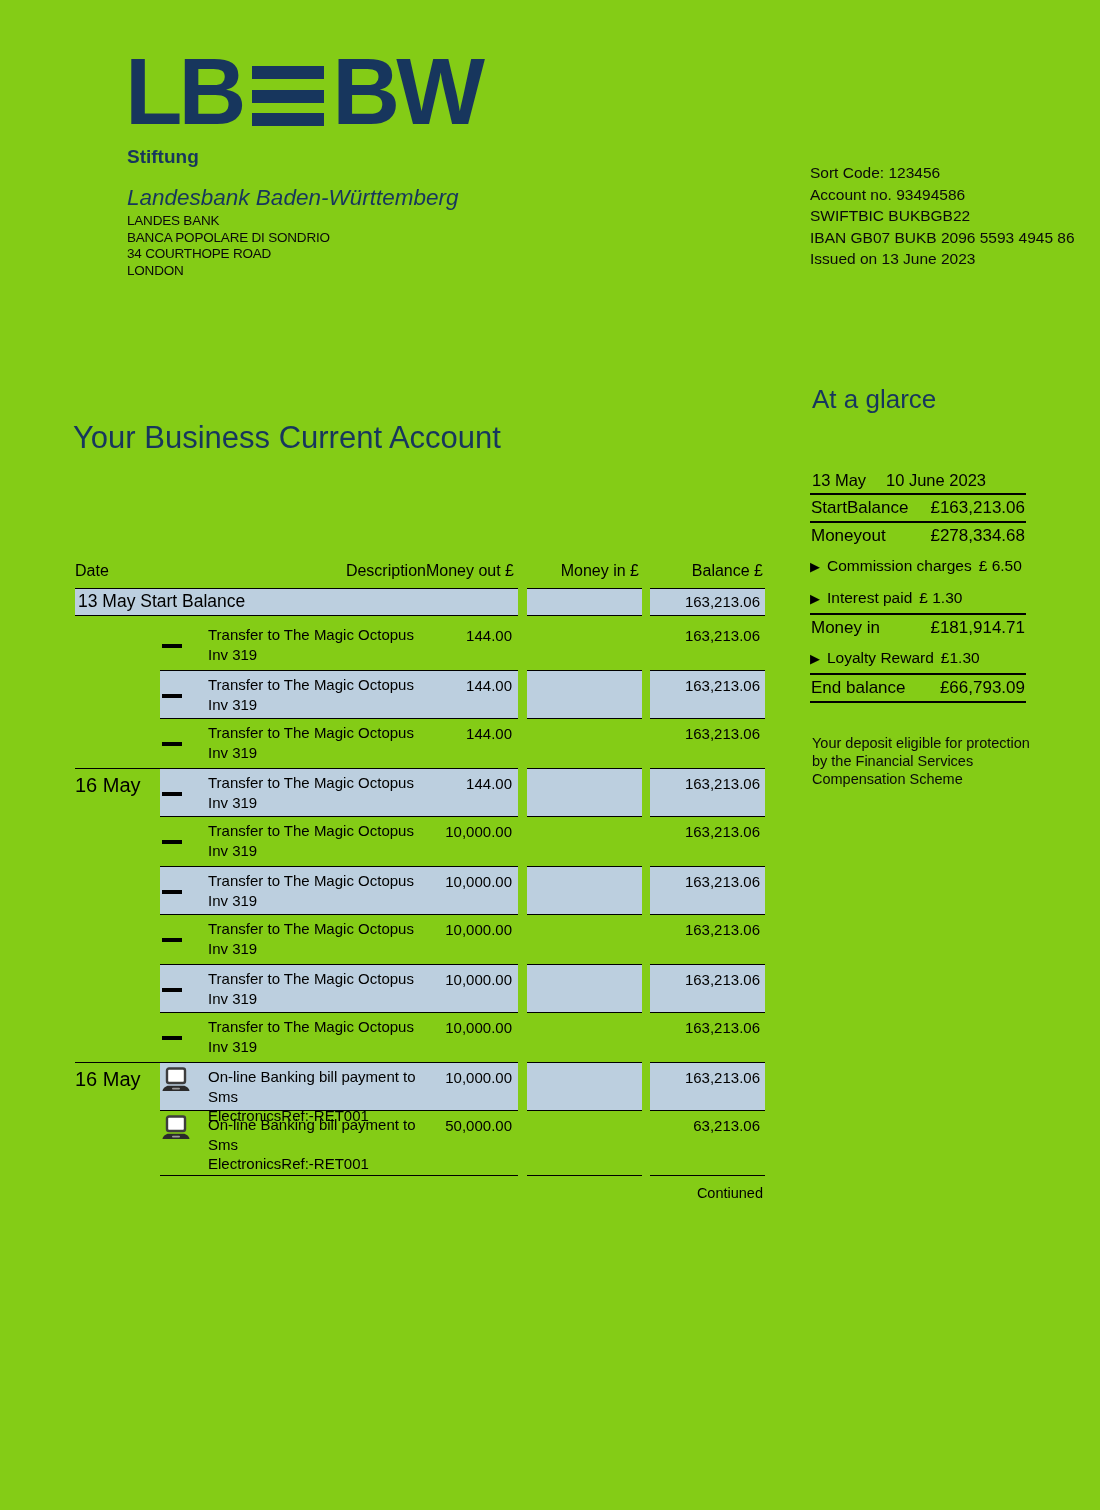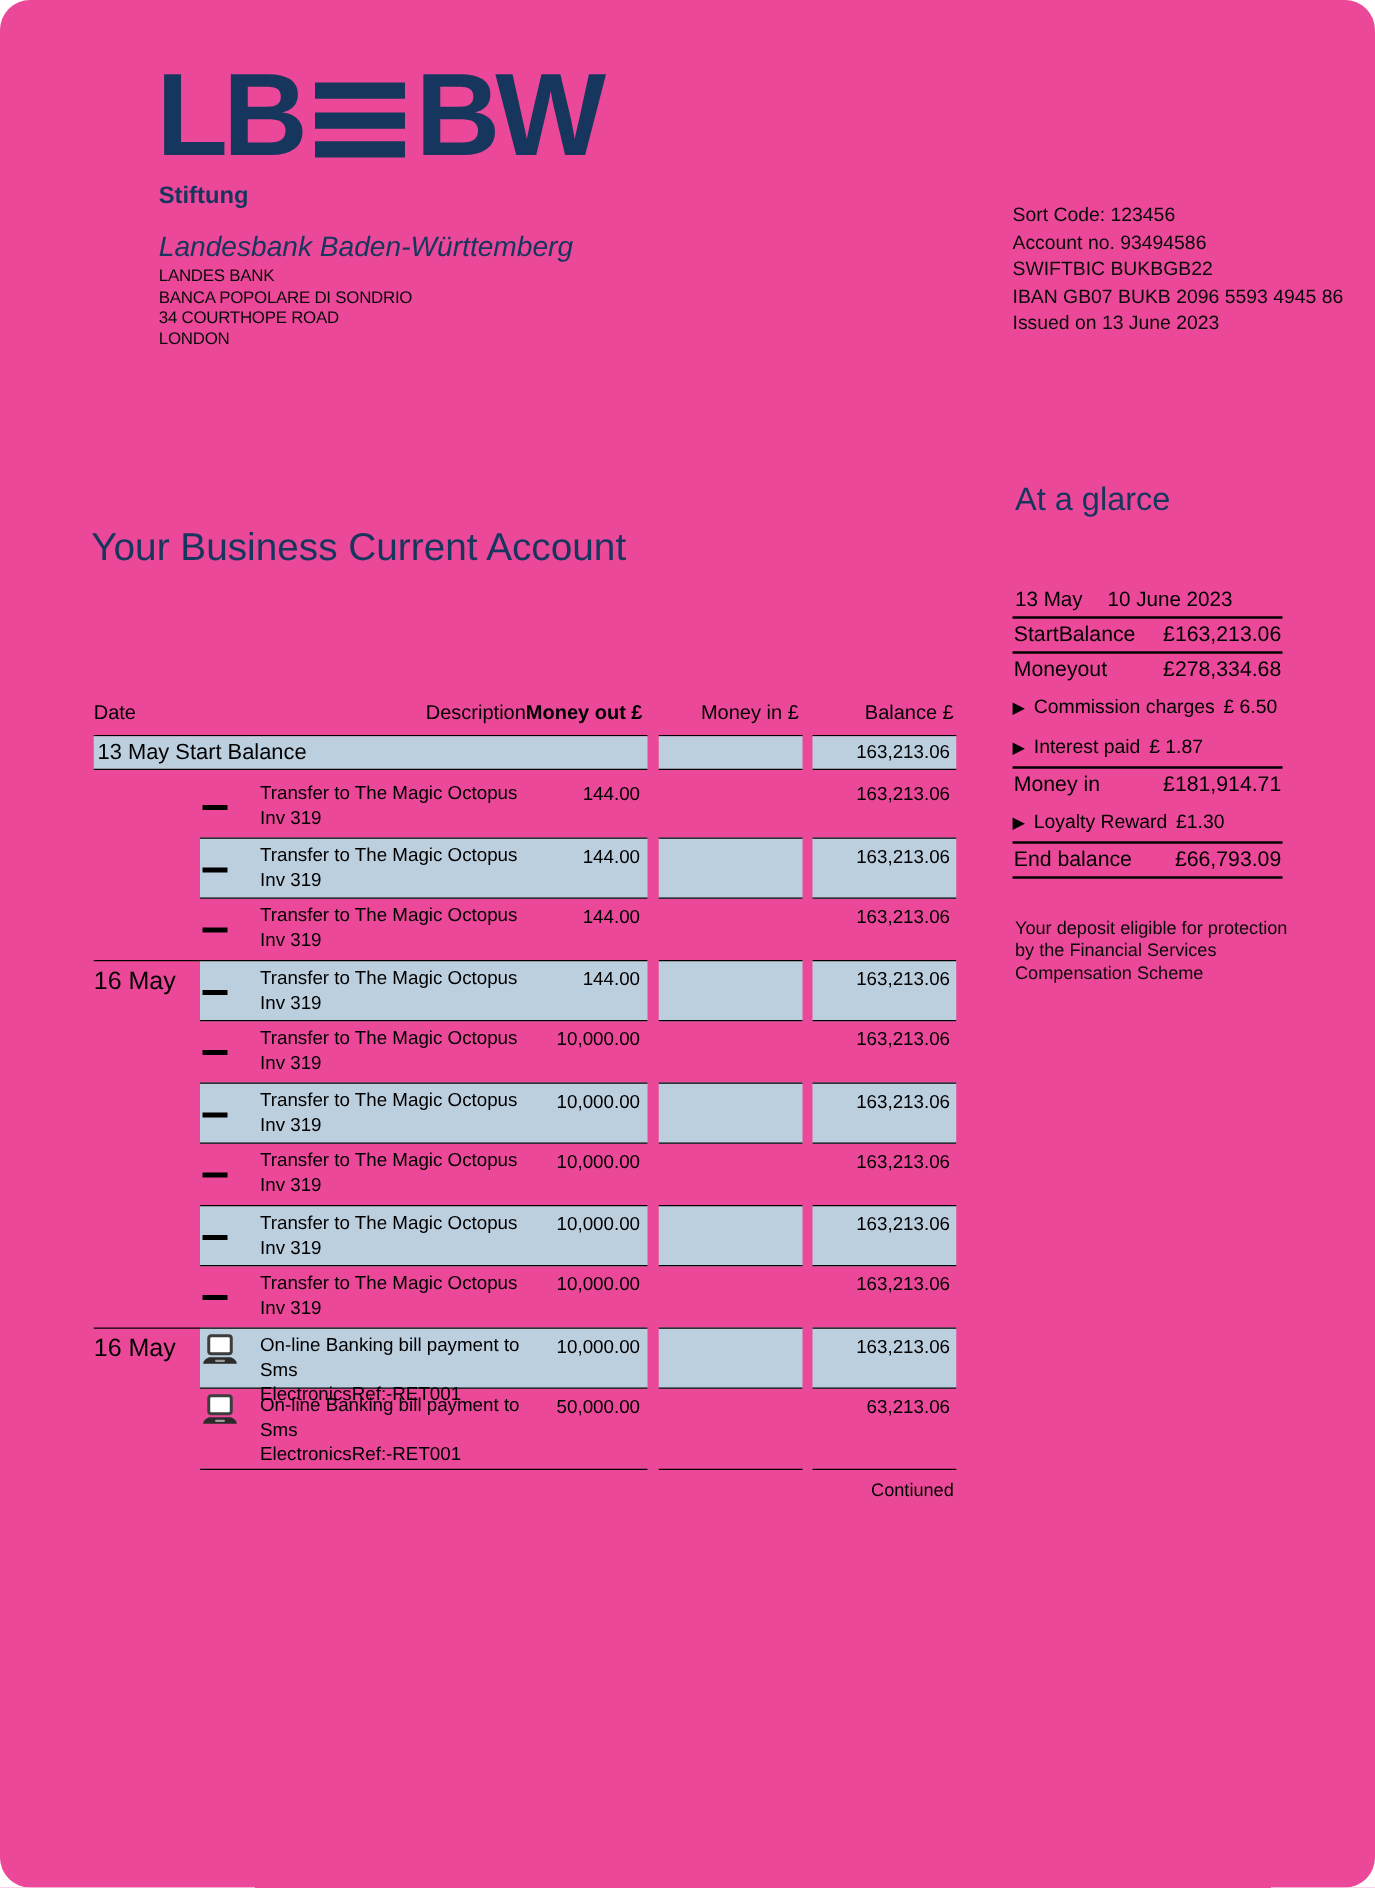--- a/index.html
+++ b/index.html
@@ -1,18 +1,18 @@
 <!DOCTYPE html>
 <html style="--navy: #17365d; --blue: #bccfdf;"><head>
 <meta charset="utf-8">
 <style>
   * { margin:0; padding:0; box-sizing:border-box; }
   html,body { background:#ffffff; }
   body { font-family:"Liberation Sans", sans-serif; color:#000; }
-  .page { position:relative; width:1100px; height:1510px; background:#ec4899; overflow:hidden;border-radius:24px; }
+  .page { position:relative; width:1100px; height:1510px; background:#84cc16; overflow:hidden; }
 
   
   .logo { position:absolute; left:125px; top:48px; display:flex; align-items:center; color:var(--navy,#17365d); }
   .logo-txt { font-size:94px; font-weight:700; letter-spacing:-4px; line-height:88px; }
   .logo-bars { display:flex; flex-direction:column; justify-content:space-between; height:60px; width:72px; margin:8px 8px 0 10px; }
   .logo-bars i { display:block; height:13px; background:var(--navy,#17365d); }
 
   .brand { position:absolute; left:127px; top:146px; color:var(--navy,#17365d); }
   .brand .org { font-size:19px; font-weight:700; }
   .brand .bank { font-size:22.5px; font-weight:400; margin-top:17px;font-style:italic; }
@@ -34,21 +34,21 @@
   .g-bullet.rule { border-bottom:2px solid #000; }
   .tri { font-size:13px; line-height:13px; }
   .deposit-note { position:absolute; left:812px; top:734px; font-size:14.5px; line-height:18px; color:#0a0a0a; }
 
   
   .stable { position:absolute; left:75px; top:562px; width:690px; }
   .thead { display:flex; font-size:16px; }
   .h-left { width:443px; display:flex; border-bottom:1.5px solid #000; padding-bottom:8px; }
   .h-date { width:85px; }
   .h-desc { flex:1;text-align:right; }
-  .h-out  { padding-right:4px;font-weight:bold; }
+  .h-out  { padding-right:4px; }
   .h-in   { width:115px; margin-left:9px; border-bottom:1.5px solid #000; text-align:right; padding:0 3px 8px 0; }
   .h-bal  { width:115px; margin-left:8px; border-bottom:1.5px solid #000; text-align:right; padding:0 2px 8px 0; }
 
   .srow { display:flex; height:27px; font-size:17.5px; }
   .s-left { width:443px; background:var(--blue,#bccfdf); border-bottom:1.5px solid #000; padding:2px 0 0 3px; }
   .s-in   { width:115px; margin-left:9px; background:var(--blue,#bccfdf); border-bottom:1.5px solid #000; }
   .s-bal  { width:115px; margin-left:8px; background:var(--blue,#bccfdf); border-bottom:1.5px solid #000; text-align:right; font-size:15px; padding:4px 5px 0 0; }
 
   .rows { margin-top:5px; }
   .trow { display:flex; height:49px; }
@@ -122,21 +122,21 @@
       <span>£278,334.68</span>
     </div>
     <div class="g-bullet">
       <span class="tri">▶</span>
       <span>Commission charges</span>
       <span>£ 6.50</span>
     </div>
     <div class="g-bullet rule">
       <span class="tri">▶</span>
       <span>Interest paid</span>
-      <span>£ 1.87</span>
+      <span>£ 1.30</span>
     </div>
     <div class="g-line">
       <span>Money in</span>
       <span>£181,914.71</span>
     </div>
     <div class="g-bullet rule">
       <span class="tri">▶</span>
       <span>Loyalty Reward</span>
       <span>£1.30</span>
     </div>

